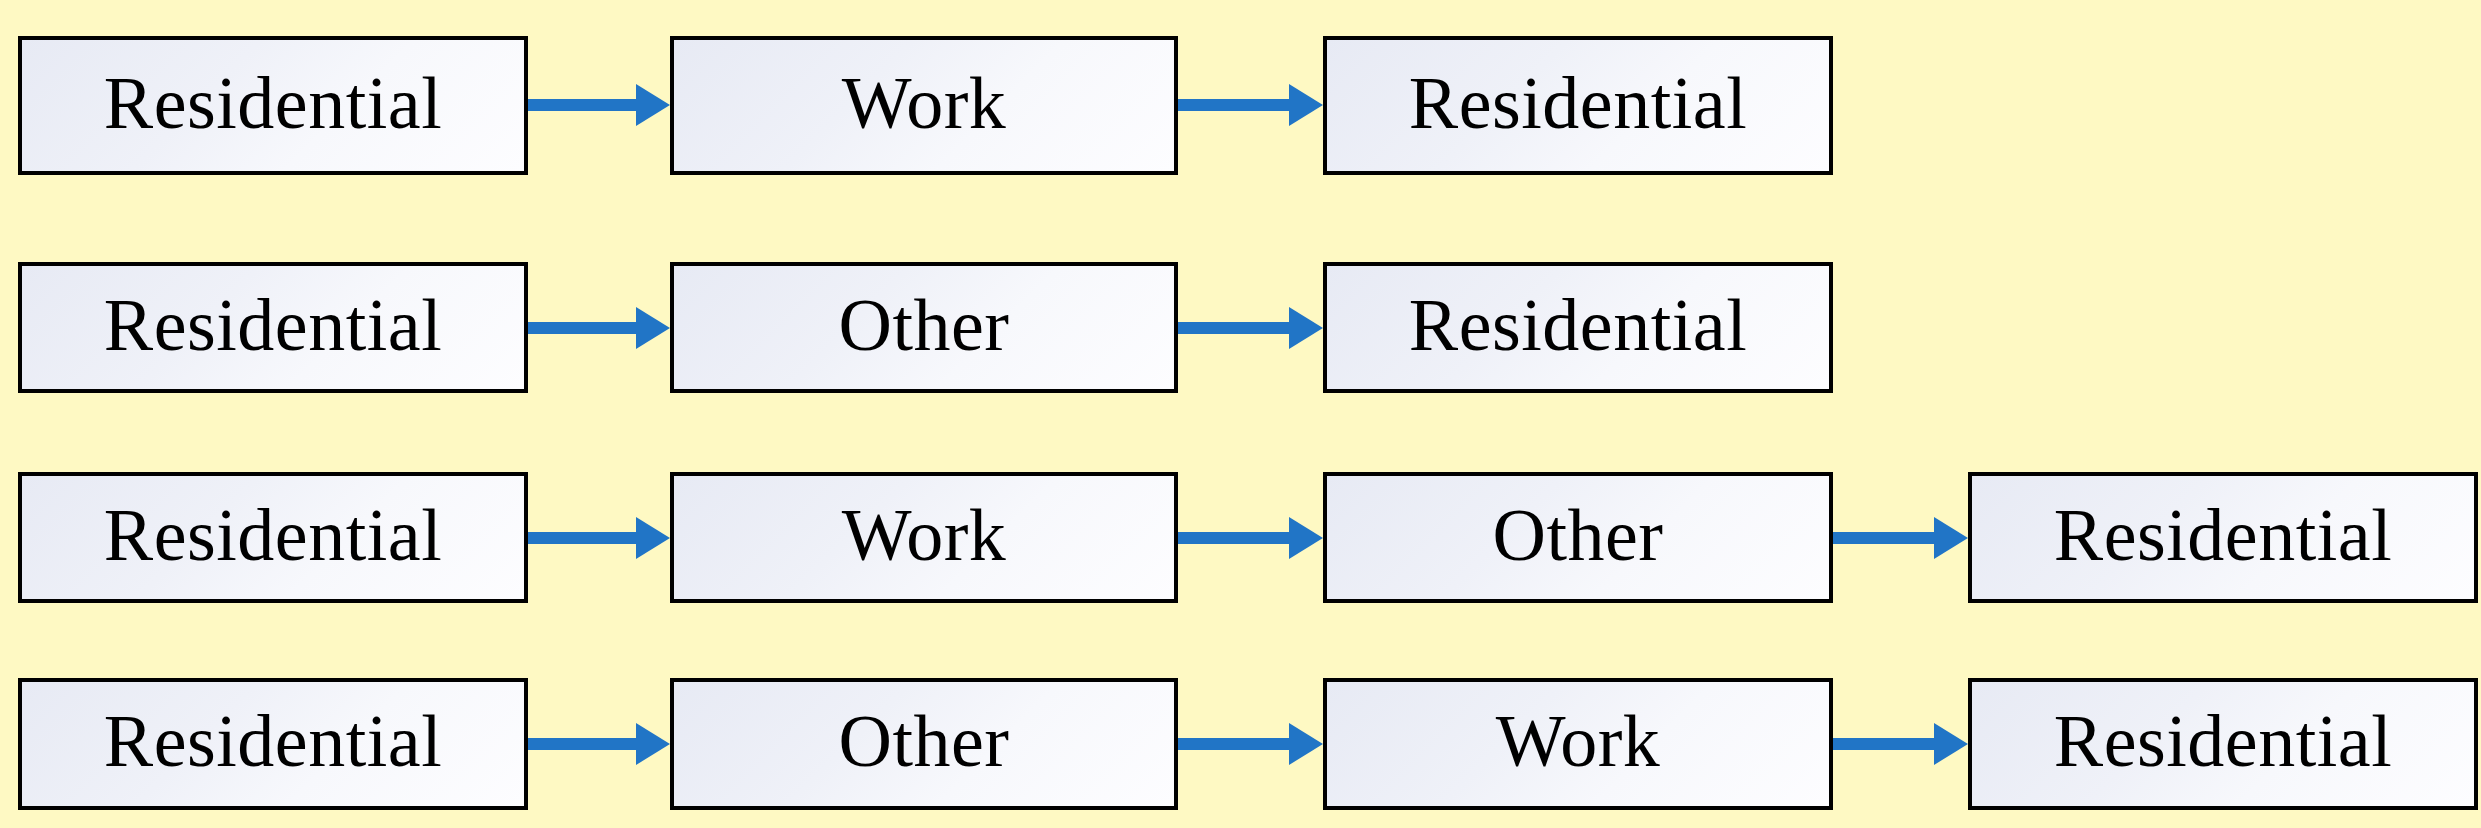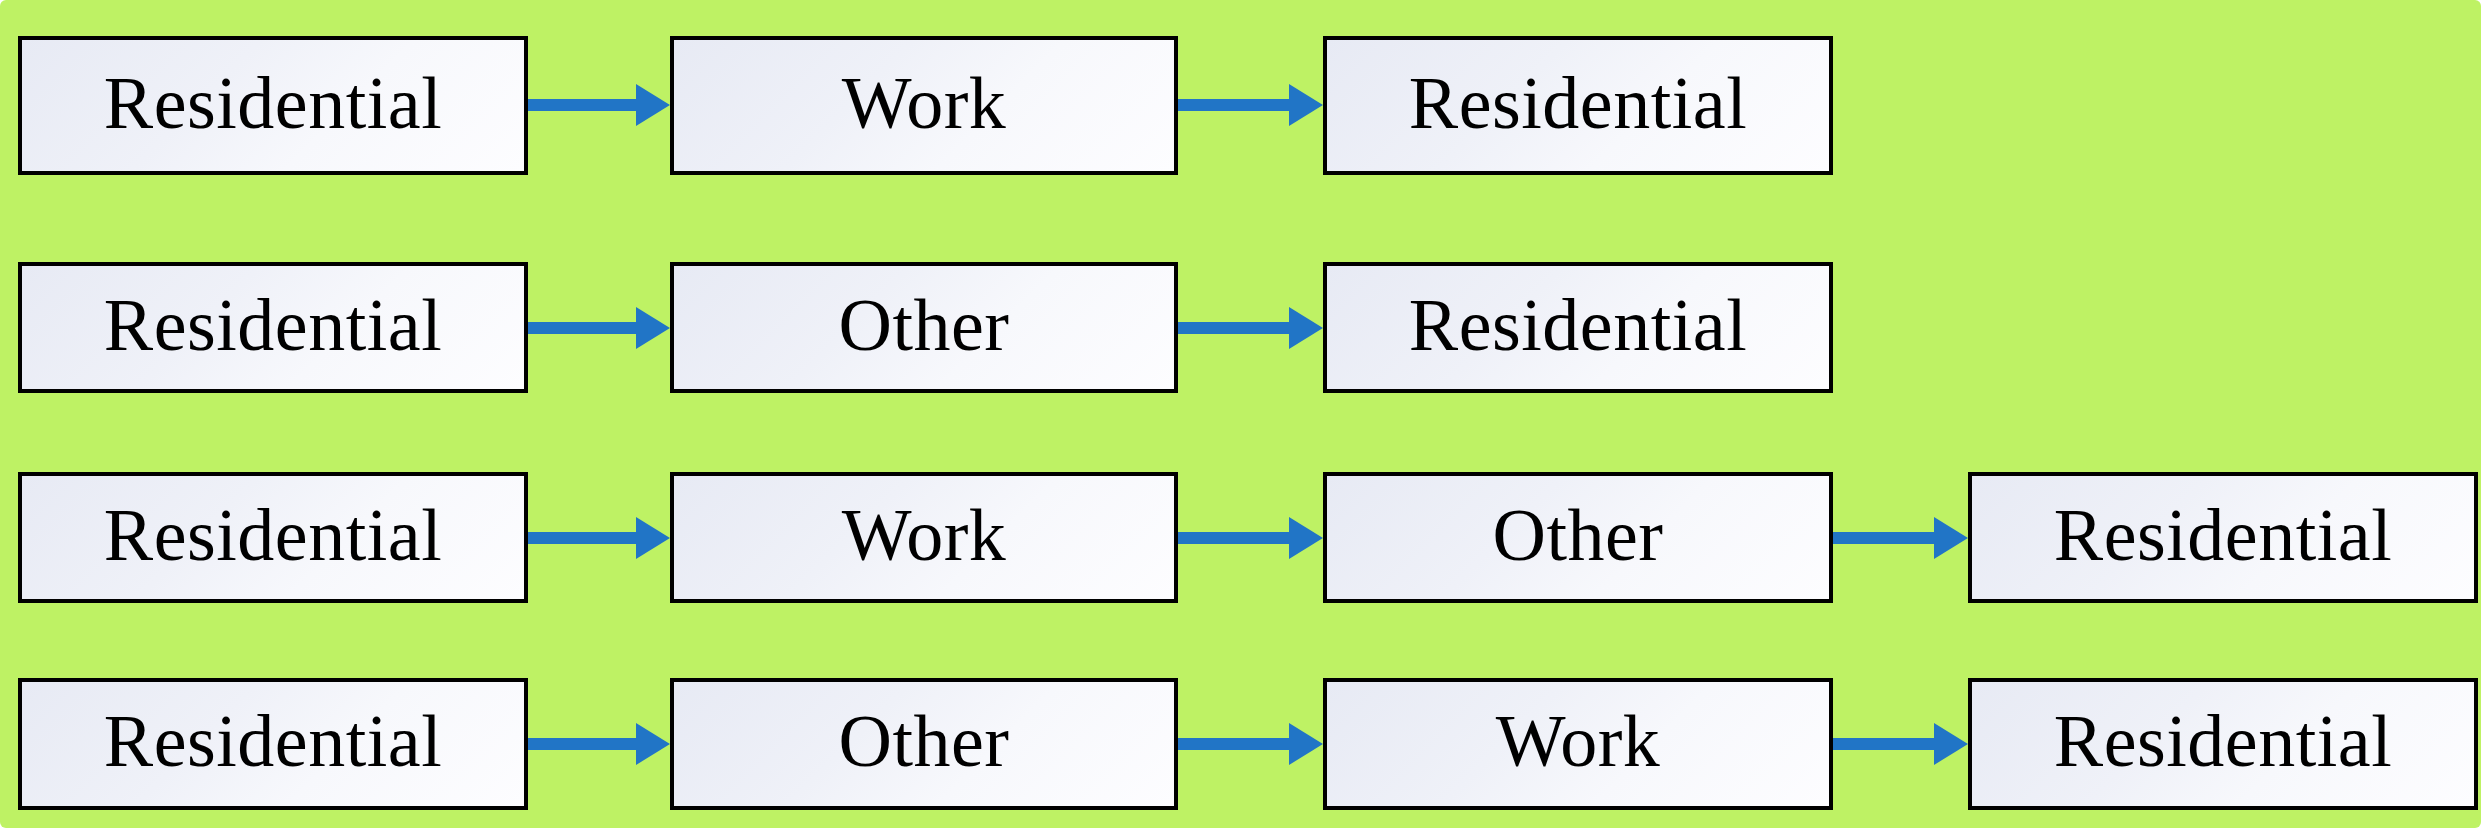--- a/index.html
+++ b/index.html
@@ -5,24 +5,23 @@
 <style>
   html, body {
     margin: 0;
     padding: 0;
     background: #ffffff;
   }
   #canvas {
     position: relative;
     width: 2481px;
     height: 828px;
-    background: #bef264;
+    background: #fef9c3;
     overflow: hidden;
     font-family: "Liberation Serif", "DejaVu Serif", serif;
-    border-radius: 6px;
   }
   .chain-row {
     position: absolute;
     left: 0;
     width: 2481px;
     display: block;
   }
   .node {
     position: absolute;
     box-sizing: border-box;

